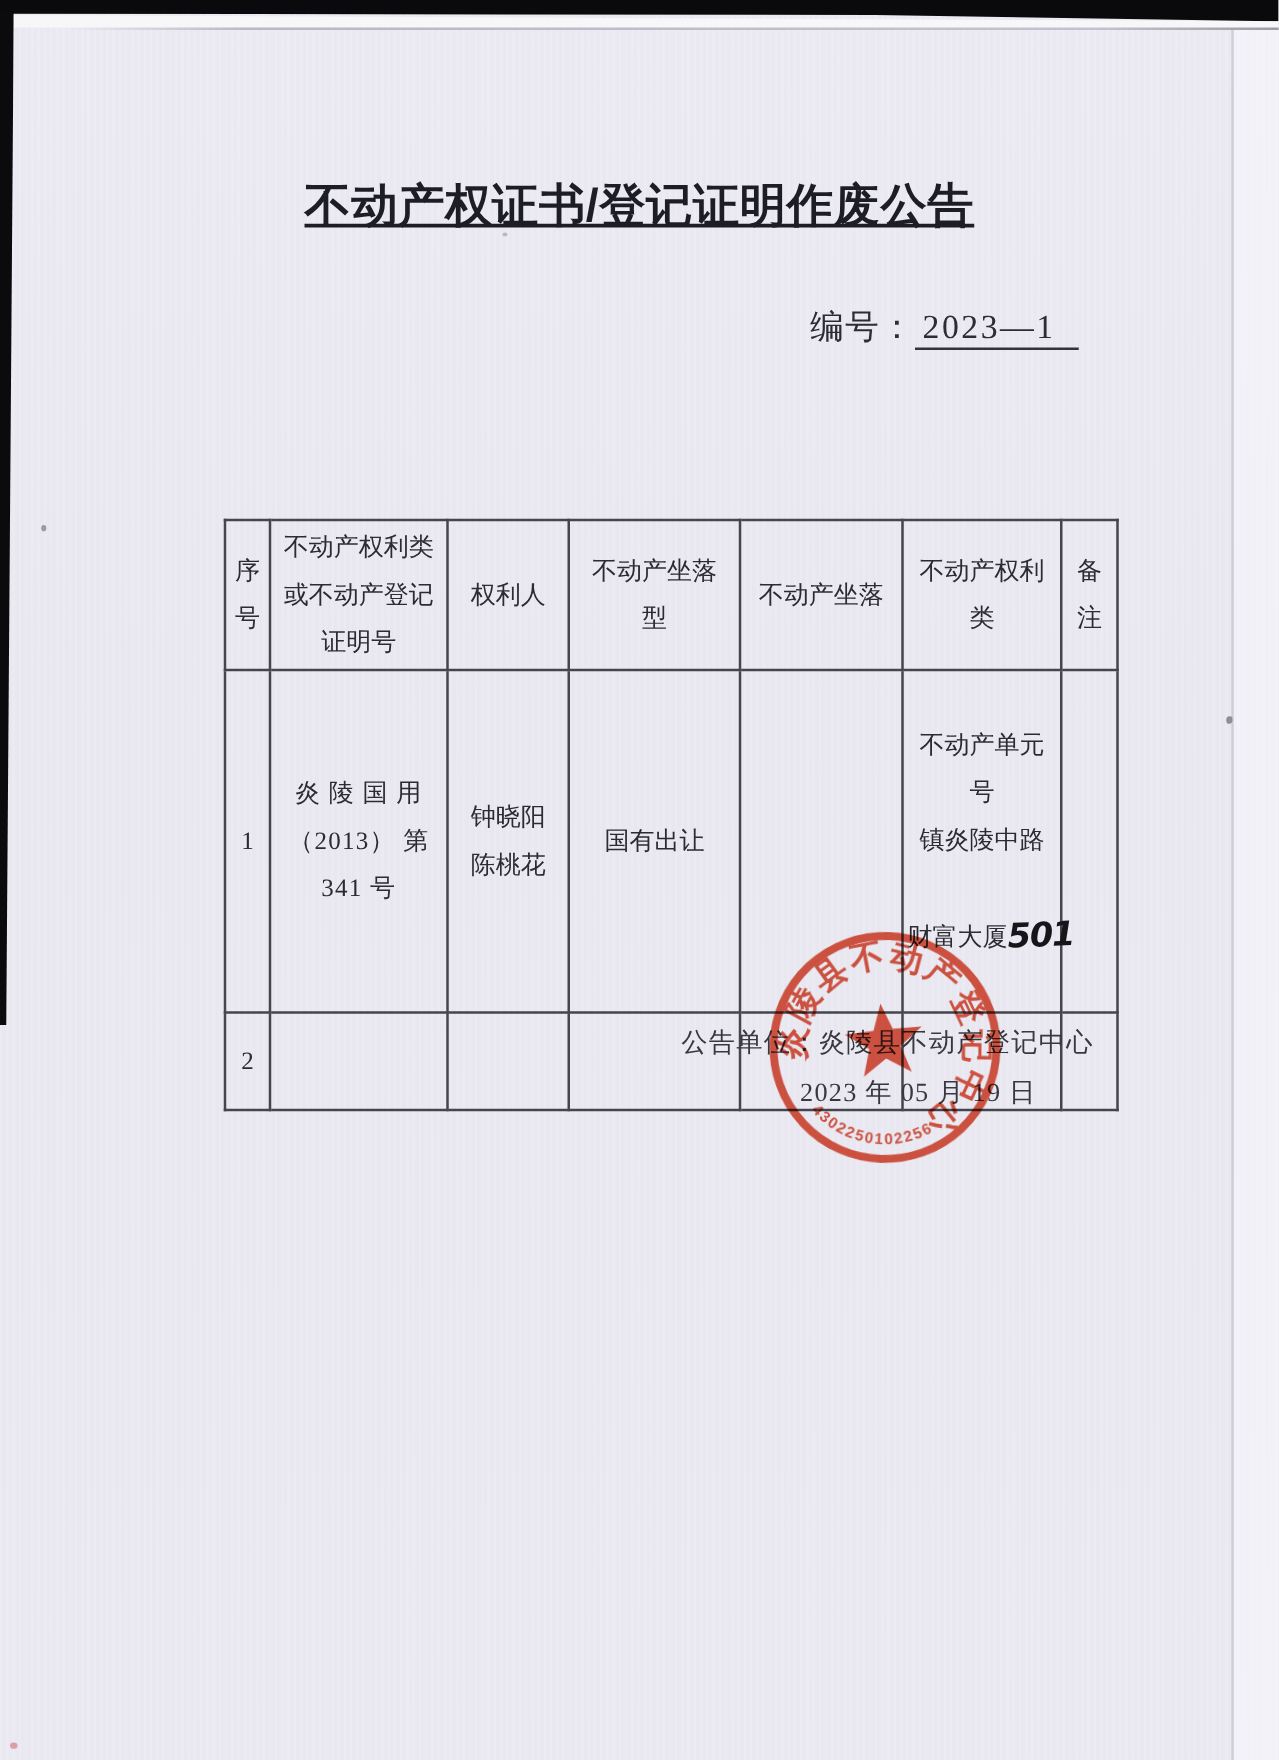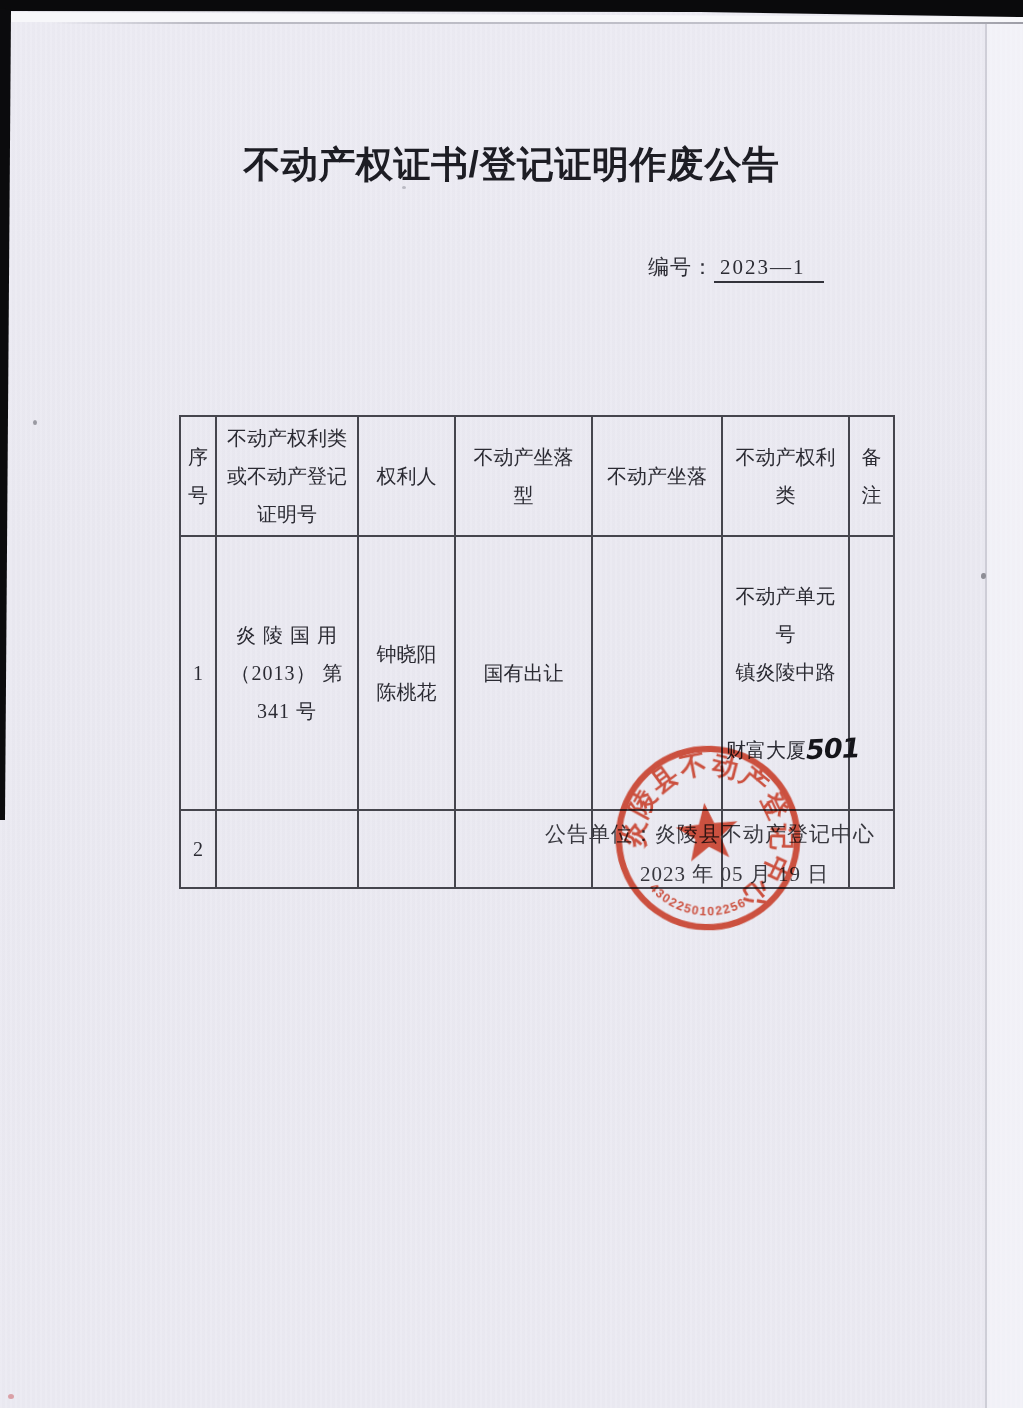--- a/index.html
+++ b/index.html
@@ -26,24 +26,24 @@
   .scan-right-seam{position:absolute;left:985px;top:24px;width:2px;height:1384px;background:rgba(170,170,182,0.45);}
   .scan-right-light{position:absolute;left:987px;top:24px;width:36px;height:1384px;background:rgba(250,250,253,0.5);}
   .speck-a{position:absolute;left:981px;top:573px;width:5px;height:6px;background:#8e8e96;border-radius:50% 40% 55% 45%;}
   .speck-b{position:absolute;left:33px;top:420px;width:4px;height:5px;background:#9a9aa2;border-radius:50%;}
   .speck-c{position:absolute;left:8px;top:1394px;width:6px;height:5px;background:#d9a0a6;border-radius:50%;}
   .speck-d{position:absolute;left:402px;top:186px;width:4px;height:3px;background:#b9b9c2;border-radius:50%;}
 
   .doc-title{
     position:absolute;left:0;top:140px;width:1023px;text-align:center;
     font-family:"Liberation Sans", sans-serif;
-    font-size:37px;font-weight:bold;letter-spacing:0.5px;color:#1d1d24;
+    font-size:37px;font-weight:bold;letter-spacing:0.5px;color:#1d1d24;text-decoration:underline;
   }
   .doc-no{
-    position:absolute;left:648px;top:253px;font-size:21px;color:#2c2c34;letter-spacing:1px;font-family:Liberation Serif, serif;
+    position:absolute;left:648px;top:243px;font-size:27px;color:#2c2c34;letter-spacing:1px;font-family:Liberation Serif, serif;
   }
   .doc-no .no-value{
     border-bottom:2px solid #33333b;padding:0 18px 2px 6px;letter-spacing:2px;
   }
   .body-paragraph{
     position:absolute;left:177px;top:295px;width:722px;
     font-size:21px;line-height:40px;letter-spacing:0.6px;
     text-indent:2em;white-space:pre-line;color:#2b2b33;
     text-align:justify;
   }

